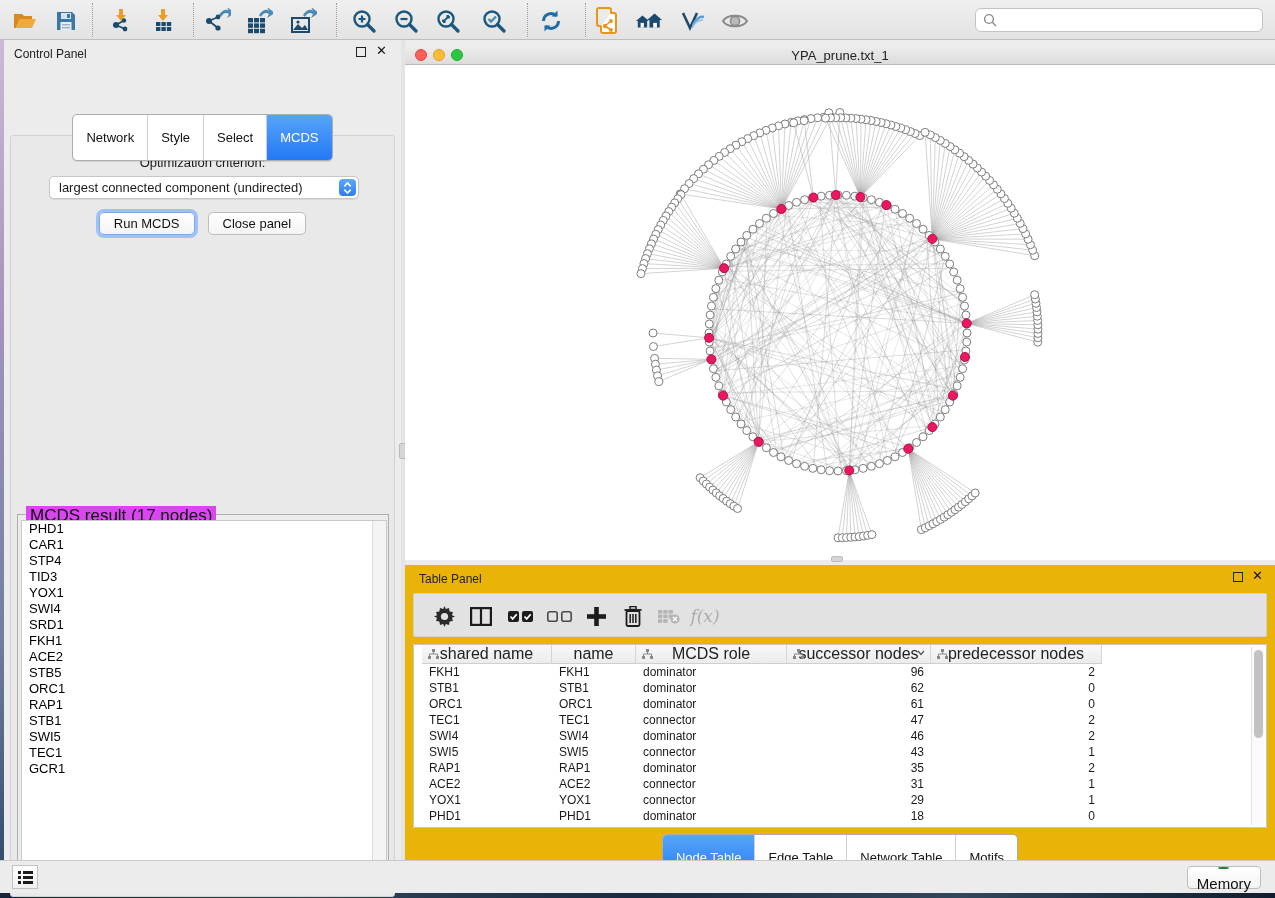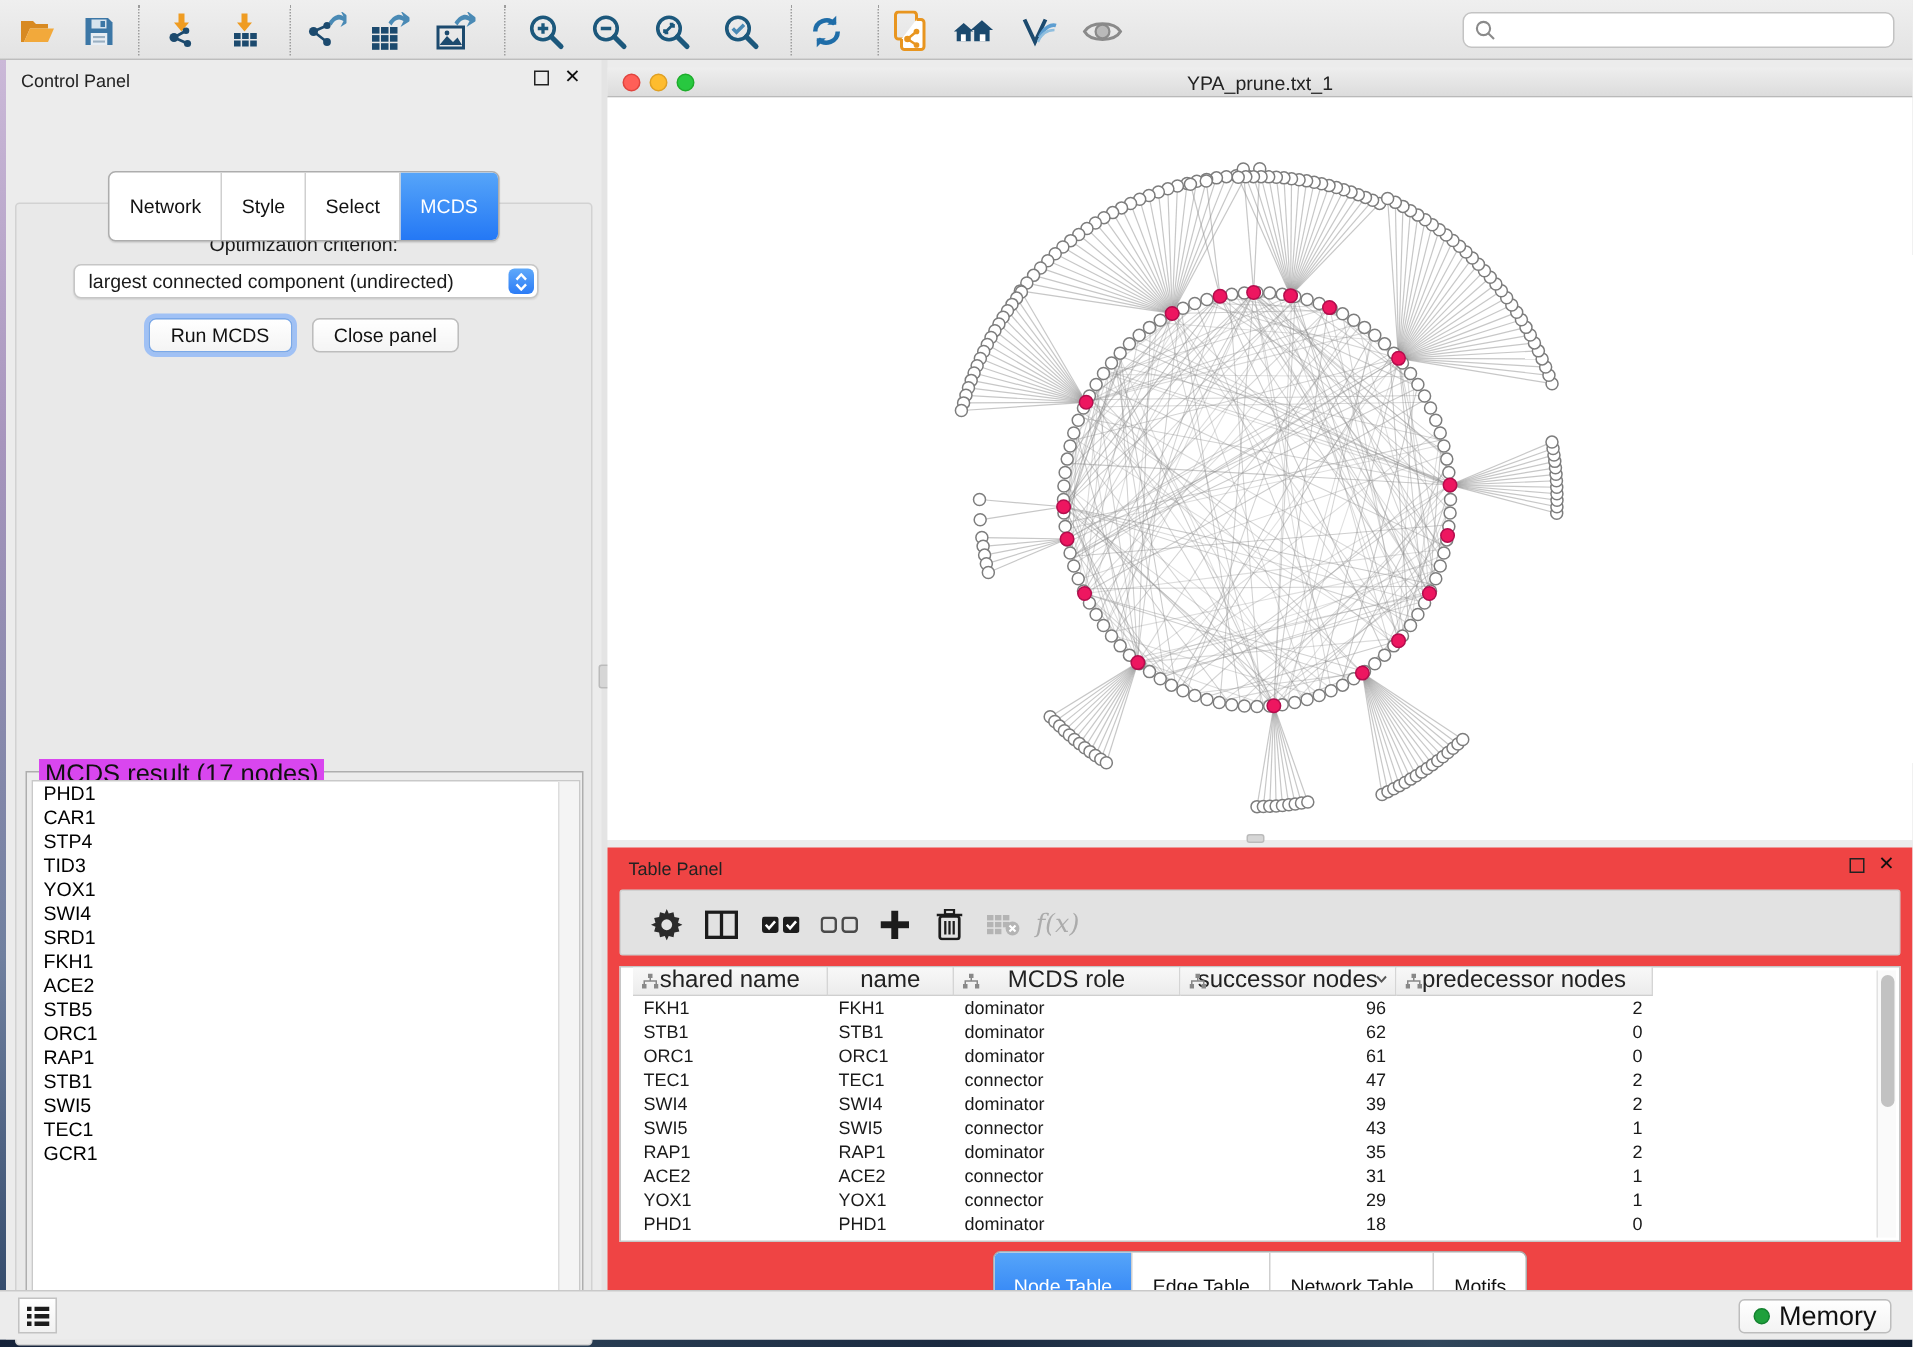--- a/index.html
+++ b/index.html
@@ -65,21 +65,21 @@
   .network-view { position:absolute; left:405px; top:45px; width:870px; height:515px; }
   .net-titlebar { position:relative; height:20px; background:linear-gradient(#eee,#dcdcdc); border-bottom:1px solid #b9b9b9; }
   .tl { position:absolute; top:4px; width:12px; height:12px; border-radius:50%; }
   .tl-red { left:10px; background:#ff5f58; border:1px solid #e0443e; }
   .tl-yellow { left:28px; background:#febc2e; border:1px solid #dfa023; }
   .tl-green { left:46px; background:#28c840; border:1px solid #1dad2b; }
   .net-title { position:absolute; left:0; width:100%; top:3px; text-align:center; font-size:13px; color:#222; }
   .net-canvas { position:relative; width:870px; height:495px; background:#fff; }
 
   
-  .table-panel { position:absolute; left:405px; top:565px; width:870px; height:295px; background:#ef4444; }
+  .table-panel { position:absolute; left:405px; top:565px; width:870px; height:295px; background:#eab308; }
   .tp-float { right:32px; } .tp-close { right:12px; }
   .tp-toolbar { position:absolute; left:8px; top:28px; width:854px; height:44px; background:#e2e2e2;
     border:1px solid #d0d0d0; border-radius:2px; }
   .tp-icon { position:absolute; top:8px; width:30px; height:28px; display:flex; align-items:center; justify-content:center; }
   .fx-label { font-family:"DejaVu Serif",serif; font-style:italic; font-size:17px; color:#ababab; }
 
   .node-table { position:absolute; left:8px; top:79px; width:854px; height:184px; background:#fff; border:1px solid #c6c6c6; }
   .nt-header { position:absolute; left:8px; top:0; height:19px; display:flex; }
   .nt-hcell { position:relative; height:19px; background:linear-gradient(#f8f8f8,#ececec);
     border-right:1px solid #d5d5d5; border-bottom:1px solid #cfcfcf; display:flex; align-items:center; justify-content:center;
@@ -93,21 +93,21 @@
   .nt-cell.txt { padding-left:7px; }
   .nt-scroll { position:absolute; right:2px; top:2px; width:13px; height:178px; background:#fafafa; border-left:1px solid #e2e2e2; }
   .nt-scroll .thumb { position:absolute; left:2px; top:3px; width:9px; height:88px; background:#c2c2c2; border-radius:5px; }
   .tp-tabs { position:absolute; left:0; top:269px; width:870px; text-align:center; }
 
   
   .status-bar { position:absolute; left:0; top:860px; width:1275px; height:33px; background:#ececec; border-top:1px solid #c9c9c9; }
   .list-btn { position:absolute; left:12px; top:4px; width:26px; height:24px; background:linear-gradient(#fff,#f1f1f1);
     border:1px solid #c2c2c2; display:flex; align-items:center; justify-content:center; }
   .memory-btn { position:absolute; right:14px; top:5px; height:23px; background:linear-gradient(#fff,#f3f3f3);
-    border:1px solid #bdbdbd; border-radius:4px; display:flex; align-items:center; padding:0 9px; gap:6px; font-size:18px; color:#111; }
+    border:1px solid #bdbdbd; border-radius:4px; display:flex; align-items:center; padding:0 9px; gap:6px; font-size:15px; color:#111;flex-direction:column; }
   .memory-dot { width:11px; height:11px; border-radius:50%; background:#1fa03c; border:1px solid #148230; }
 </style>
 </head>
 <body>
 
 <div class="toolbar">
   <span class="tb-icon" style="left:11px">
     <svg width="26" height="24" viewBox="0 0 26 24">
         <path d="M2 5h8l2 2h8v3H8L4 19H2z" fill="#d88a22"></path>
         <path d="M8 10h16l-4 9H4z" fill="#f2a93b"></path>
@@ -1133,21 +1133,21 @@
           <div class="nt-cell txt" style="width: 130px;">TEC1</div>
           <div class="nt-cell txt" style="width: 84px;">TEC1</div>
           <div class="nt-cell txt" style="width: 151px;">connector</div>
           <div class="nt-cell num" style="width: 144px;">47</div>
           <div class="nt-cell num" style="width: 171px;">2</div>
         </div>
         <div class="nt-row">
           <div class="nt-cell txt" style="width: 130px;">SWI4</div>
           <div class="nt-cell txt" style="width: 84px;">SWI4</div>
           <div class="nt-cell txt" style="width: 151px;">dominator</div>
-          <div class="nt-cell num" style="width: 144px;">39</div>
+          <div class="nt-cell num" style="width: 144px;">46</div>
           <div class="nt-cell num" style="width: 171px;">2</div>
         </div>
         <div class="nt-row">
           <div class="nt-cell txt" style="width: 130px;">SWI5</div>
           <div class="nt-cell txt" style="width: 84px;">SWI5</div>
           <div class="nt-cell txt" style="width: 151px;">connector</div>
           <div class="nt-cell num" style="width: 144px;">43</div>
           <div class="nt-cell num" style="width: 171px;">1</div>
         </div>
         <div class="nt-row">

